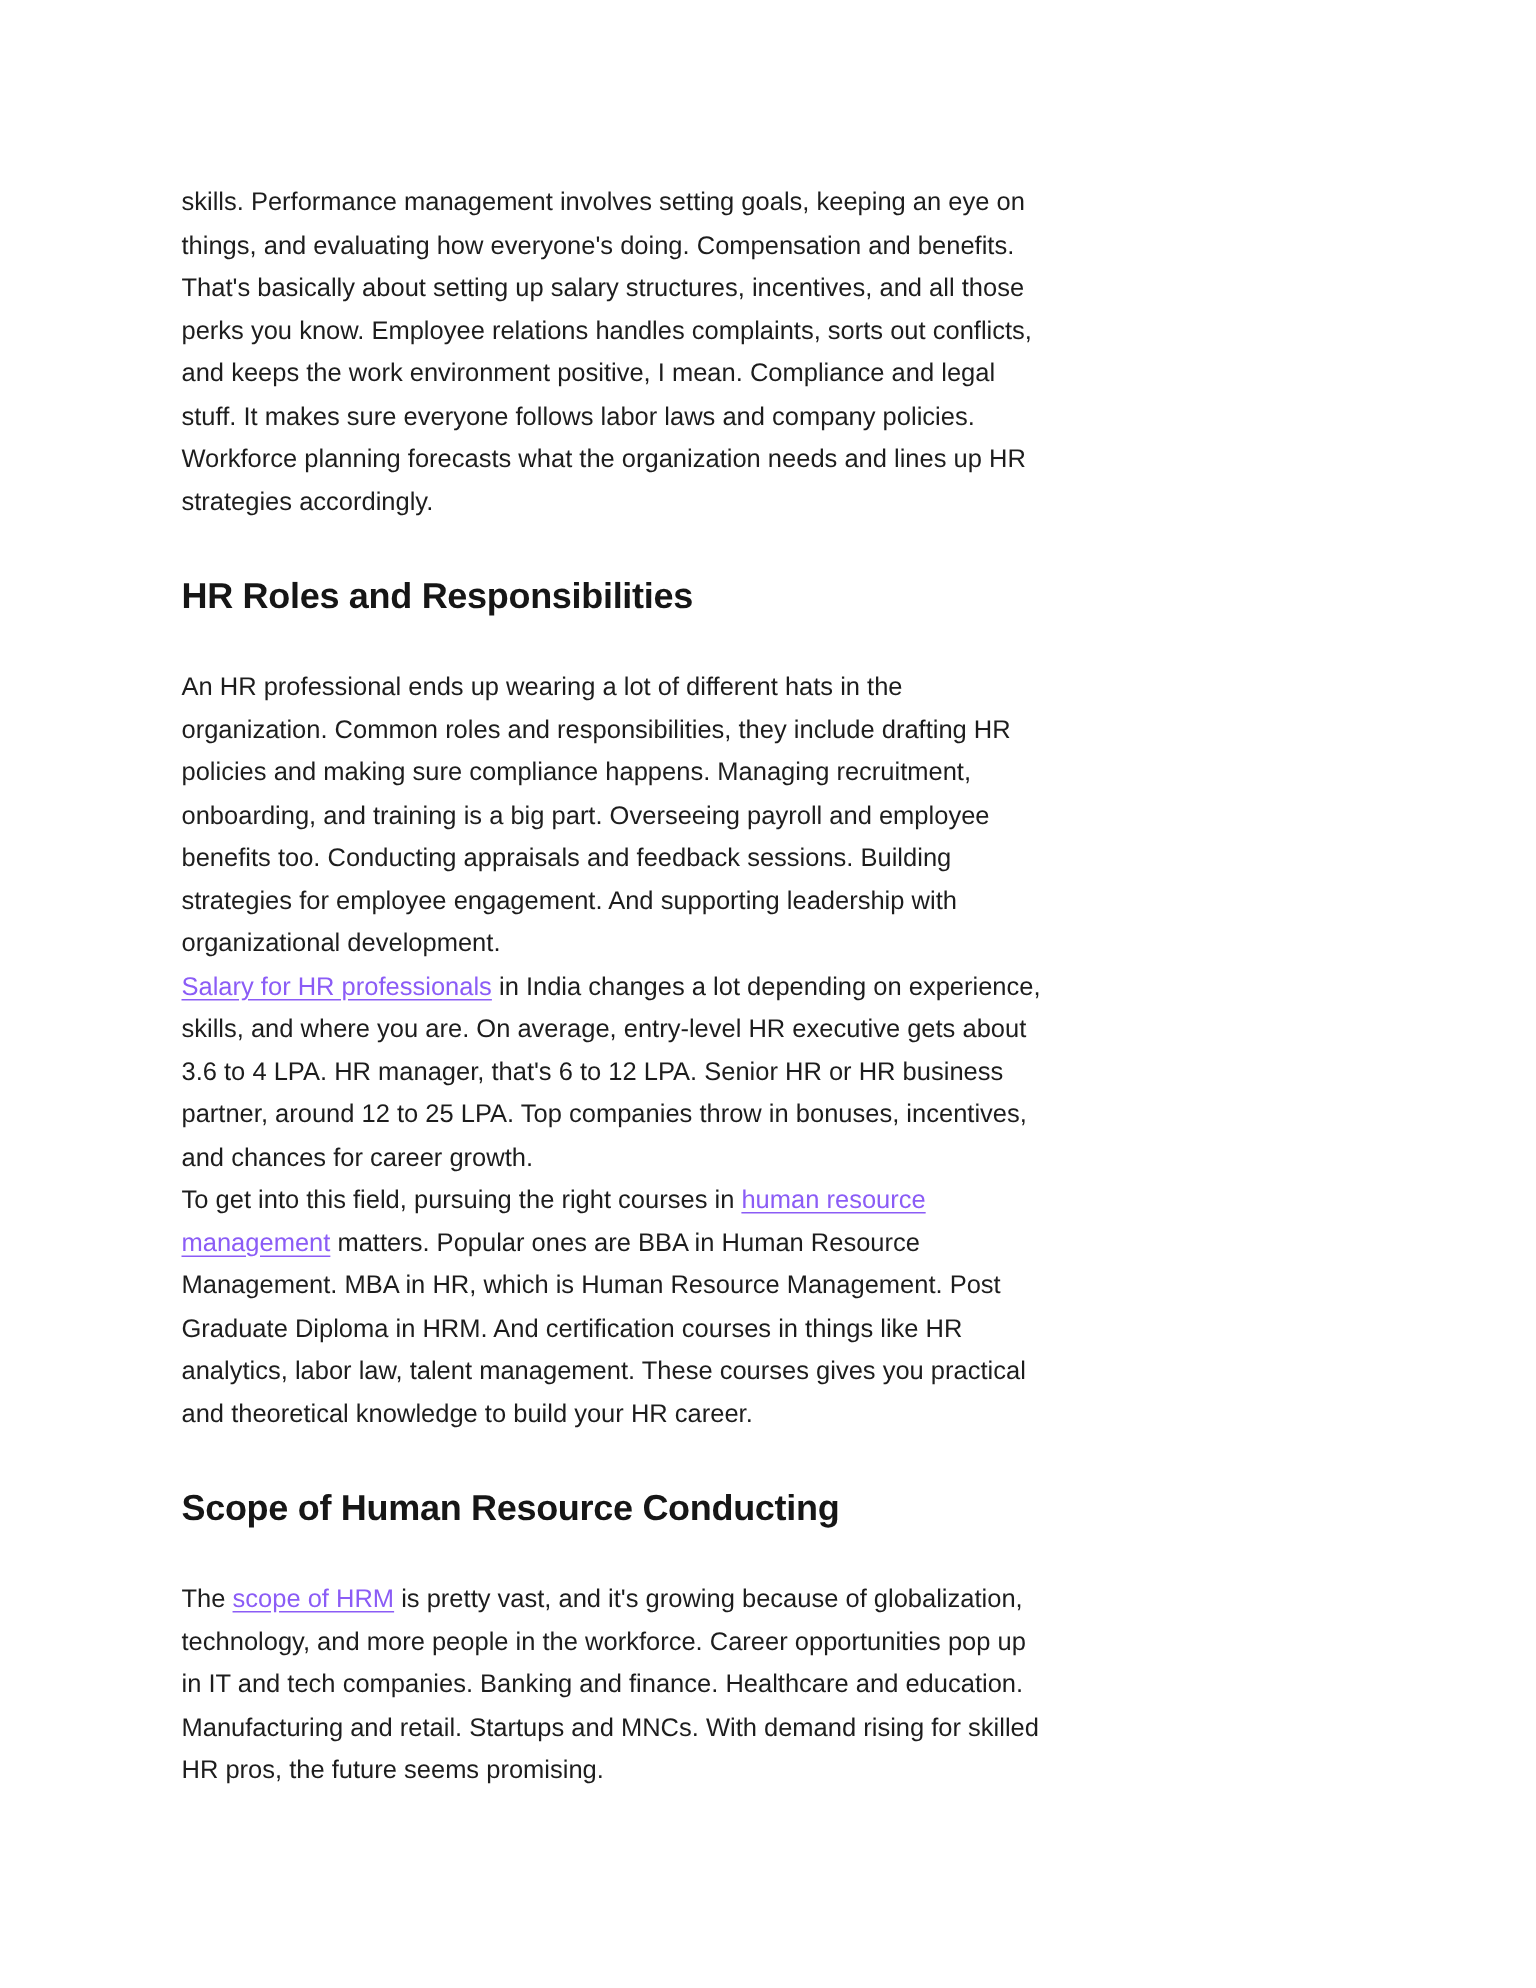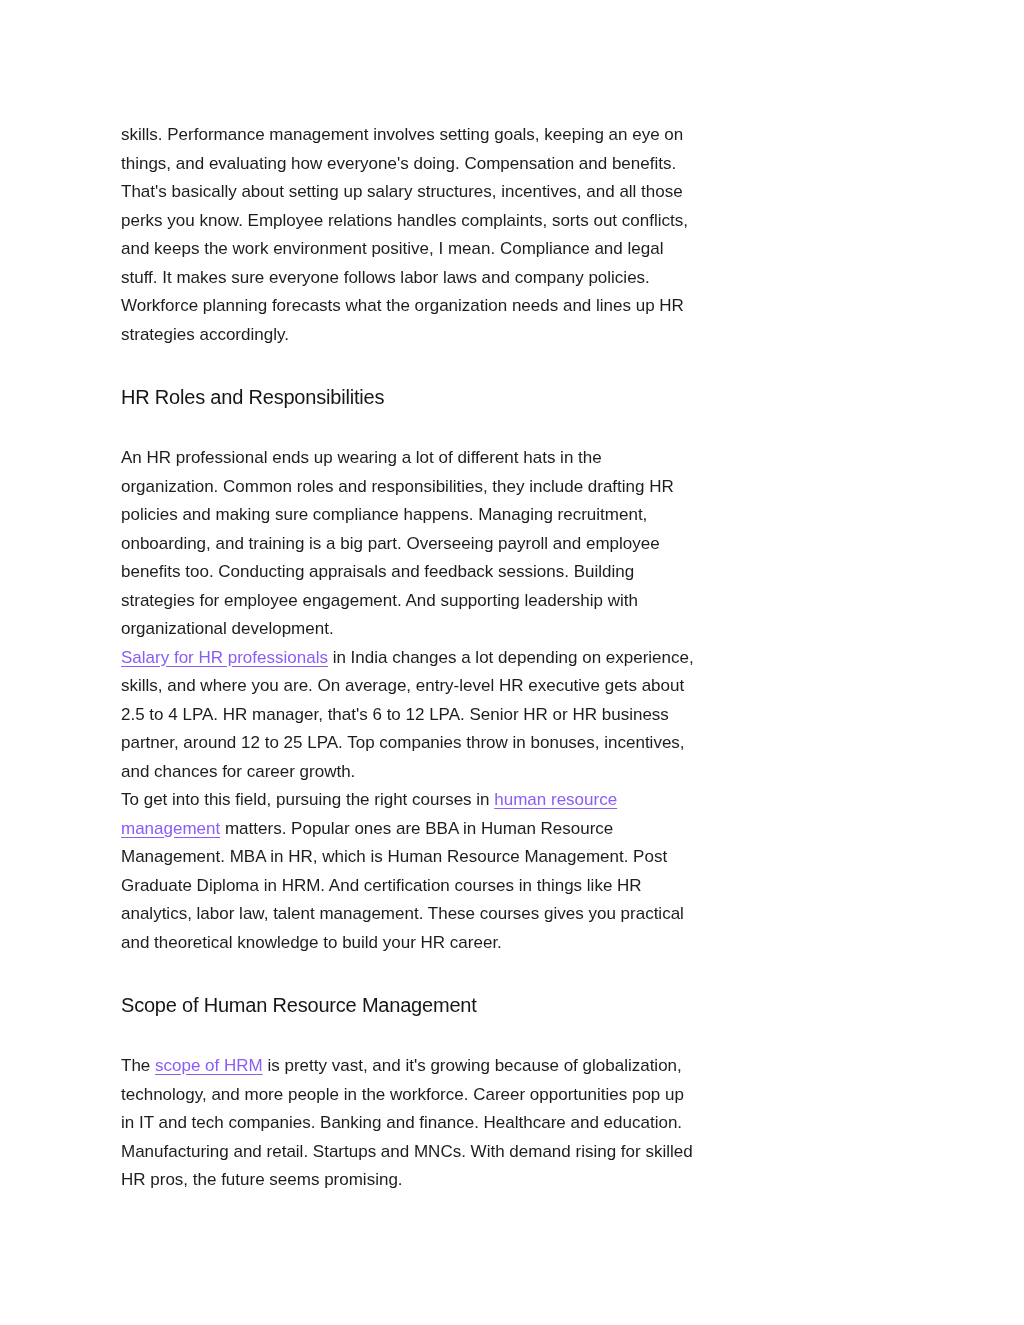--- a/index.html
+++ b/index.html
@@ -23,23 +23,23 @@
   }
   p.body-text {
     margin: 0;
     font-size: 17px;
     line-height: 28.5px;
     color: #1d1d1d;
     text-align: left;
   }
   h2.doc-heading {
     margin: 32px 0 30px 0;
-    font-size: 20px;
+    font-size: 24px;
     line-height: 33px;
-    font-weight: 400;
+    font-weight: 700;
     letter-spacing: -0.2px;
     color: #161616;
   }
   a.doc-link {
     color: #8b5cf6;
     text-decoration: underline;
     text-underline-offset: 3px;
     cursor: pointer;
   }
 </style>
@@ -48,22 +48,22 @@
 
 <div class="page">
 
   <p class="body-text">skills. Performance management involves setting goals, keeping an eye on things, and evaluating how everyone's doing. Compensation and benefits. That's basically about setting up salary structures, incentives, and all those perks you know. Employee relations handles complaints, sorts out conflicts, and keeps the work environment positive, I mean. Compliance and legal stuff. It makes sure everyone follows labor laws and company policies. Workforce planning forecasts what the organization needs and lines up HR strategies accordingly.</p>
 
   <h2 class="doc-heading">HR Roles and Responsibilities</h2>
 
   <p class="body-text">An HR professional ends up wearing a lot of different hats in the organization. Common roles and responsibilities, they include drafting HR policies and making sure compliance happens. Managing recruitment, onboarding, and training is a big part. Overseeing payroll and employee benefits too. Conducting appraisals and feedback sessions. Building strategies for employee engagement. And supporting leadership with organizational development.</p>
 
 
-  <p class="body-text"><a class="doc-link" href="#">Salary for HR professionals</a><span> in India changes a lot depending on experience, skills, and where you are. On average, entry-level HR executive gets about 2.5 to 4 LPA. HR manager, that's 6 to 12 LPA. Senior HR or HR business partner, around 12 to 25 LPA. Top companies throw in bonuses, incentives, and chances for career growth.</span></p>
+  <p class="body-text"><a class="doc-link" href="#">Salary for HR professionals</a><span> in India changes a lot depending on experience, skills, and where you are. On average, entry-level HR executive gets about 3.6 to 4 LPA. HR manager, that's 6 to 12 LPA. Senior HR or HR business partner, around 12 to 25 LPA. Top companies throw in bonuses, incentives, and chances for career growth.</span></p>
 
 
   <p class="body-text"><span>To get into this field, pursuing the right courses in </span><a class="doc-link" href="#">human resource management</a><span> matters. Popular ones are BBA in Human Resource Management. MBA in HR, which is Human Resource Management. Post Graduate Diploma in HRM. And certification courses in things like HR analytics, labor law, talent management. These courses gives you practical and theoretical knowledge to build your HR career.</span></p>
 
-  <h2 class="doc-heading">Scope of Human Resource Management</h2>
+  <h2 class="doc-heading">Scope of Human Resource Conducting</h2>
 
   <p class="body-text"><span>The </span><a class="doc-link" href="#">scope of HRM</a><span> is pretty vast, and it's growing because of globalization, technology, and more people in the workforce. Career opportunities pop up in IT and tech companies. Banking and finance. Healthcare and education. Manufacturing and retail. Startups and MNCs. With demand rising for skilled HR pros, the future seems promising.</span></p>
 
 </div>
 
 </body></html>

